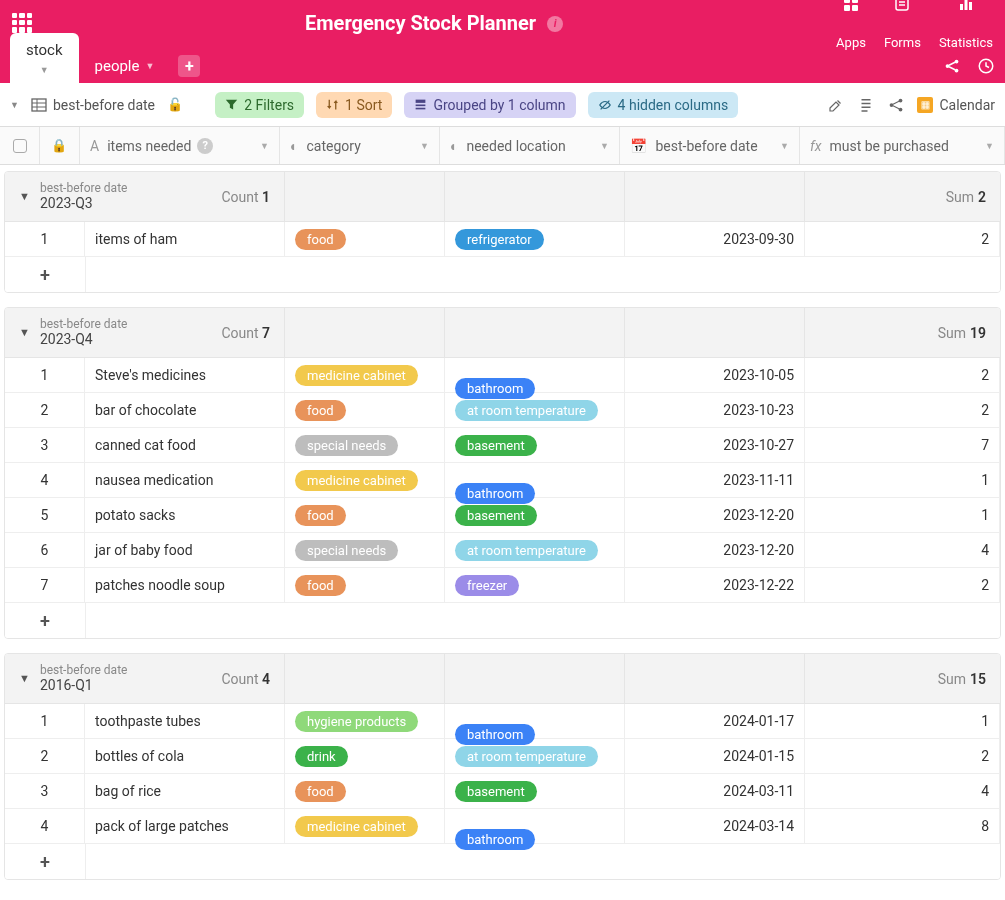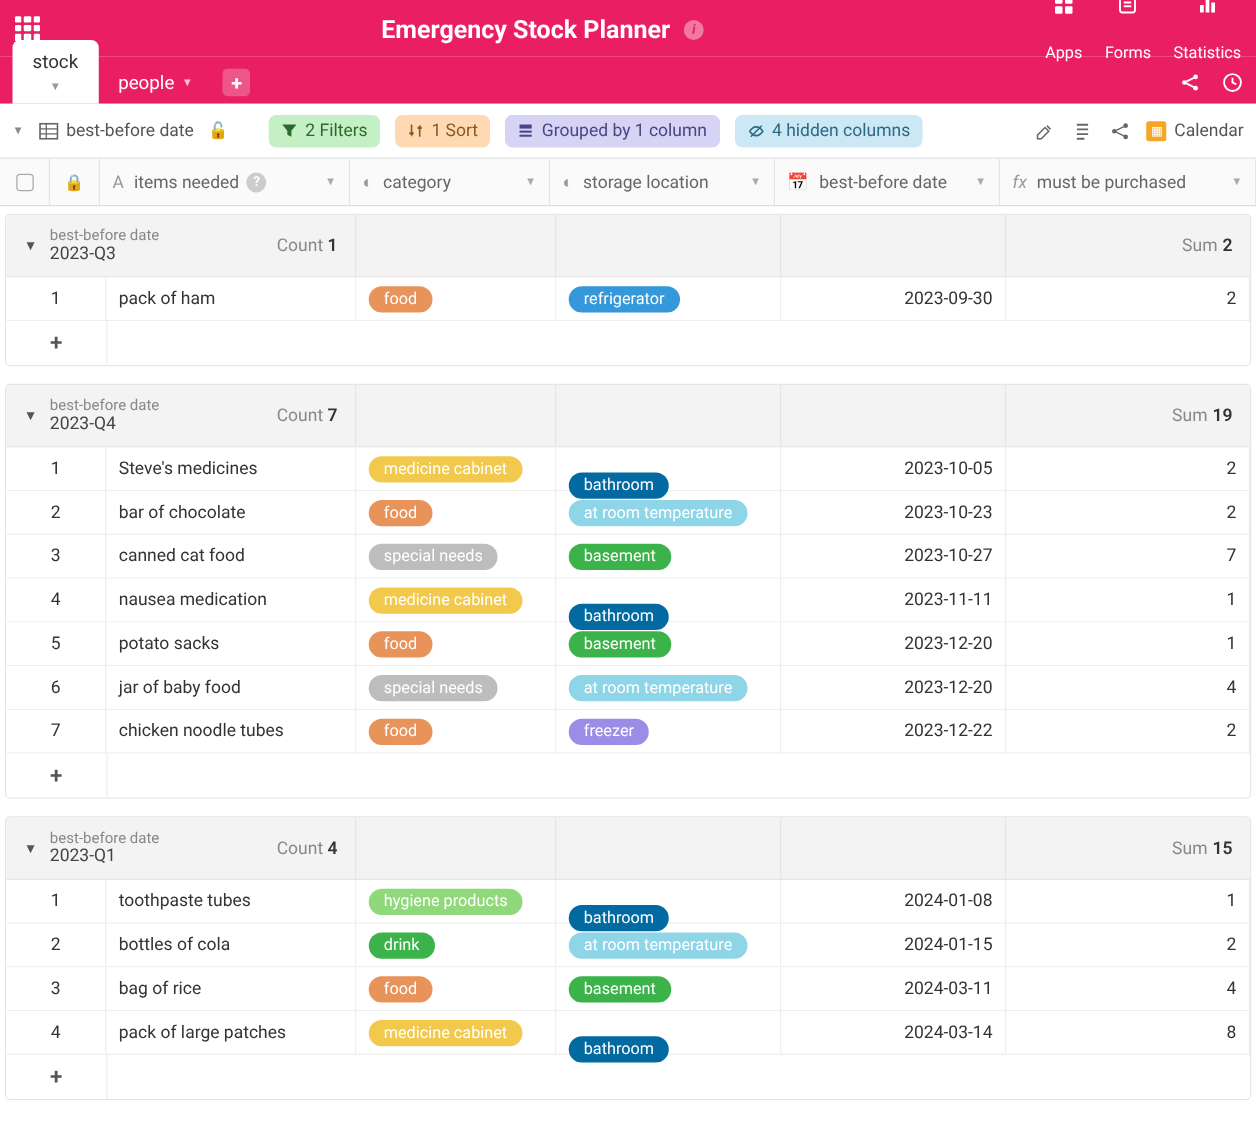--- a/index.html
+++ b/index.html
@@ -84,21 +84,21 @@
 
   .tag { display: inline-block; padding: 3px 12px; border-radius: 12px; font-size: 13px; color: #fff; }
   
   .tag-food { background: #e8935a; }
   .tag-medicine { background: #f2c94c; }
   .tag-special { background: #bdbdbd; }
   .tag-hygiene { background: #8fd97a; }
   .tag-drink { background: #3bb24a; }
   
   .tag-refrigerator { background: #3498db; }
-  .tag-bathroom { background: #0369a1; margin-top: 26px; }
+  .tag-bathroom { background: #3b82f6; margin-top: 26px; }
   .tag-roomtemp { background: #8fd5e8; }
   .tag-basement { background: #3bb24a; }
   .tag-freezer { background: #9b8ce8; }
 
   .checkbox { width: 14px; height: 14px; border: 1.5px solid #aaa; border-radius: 3px; }
   .lock-icon { font-size: 13px; color: #888; }
 
   svg { display: block; }
 </style>
 </head>
@@ -251,21 +251,21 @@
     <span class="help-circle">?</span>
     <span class="col-chev">▼</span>
   </div>
   <div class="ch-cell col-w-cat">
     <span class="col-type-icon">◐</span>
     <span>category</span>
     <span class="col-chev">▼</span>
   </div>
   <div class="ch-cell col-w-stor">
     <span class="col-type-icon">◐</span>
-    <span>storage location</span>
+    <span>needed location</span>
     <span class="col-chev">▼</span>
   </div>
   <div class="ch-cell col-w-date">
     <span class="col-type-icon">📅</span>
     <span>best-before date</span>
     <span class="col-chev">▼</span>
   </div>
   <div class="ch-cell col-w-pur">
     <span class="col-type-icon"><i>fx</i></span>
     <span>must be purchased</span>
@@ -288,21 +288,21 @@
       <div class="gh-mid2"></div>
       <div class="gh-mid3"></div>
       <div class="gh-sum">
           <span>Sum</span> 
           <b>2</b>
         </div>
     </div>
 
       <div class="row">
         <div class="cell c-num">1</div>
-        <div class="cell c-item">pack of ham</div>
+        <div class="cell c-item">items of ham</div>
         <div class="cell c-cat">
           <span class="tag tag-food">food</span>
         </div>
         <div class="cell c-stor">
           <span class="tag tag-refrigerator">refrigerator</span>
         </div>
         <div class="cell c-date">2023-09-30</div>
         <div class="cell c-pur">2</div>
       </div>
     <div class="add-row">
@@ -396,42 +396,42 @@
           <span class="tag tag-special">special needs</span>
         </div>
         <div class="cell c-stor">
           <span class="tag tag-roomtemp">at room temperature</span>
         </div>
         <div class="cell c-date">2023-12-20</div>
         <div class="cell c-pur">4</div>
       </div>
       <div class="row">
         <div class="cell c-num">7</div>
-        <div class="cell c-item">chicken noodle tubes</div>
+        <div class="cell c-item">patches noodle soup</div>
         <div class="cell c-cat">
           <span class="tag tag-food">food</span>
         </div>
         <div class="cell c-stor">
           <span class="tag tag-freezer">freezer</span>
         </div>
         <div class="cell c-date">2023-12-22</div>
         <div class="cell c-pur">2</div>
       </div>
     <div class="add-row">
       <div class="plus">+</div>
       <div class="rest"></div>
     </div>
   </div>
     <div class="group">
     <div class="group-header">
       <div class="gh-left">
         <span class="chev-down">▼</span>
         <div class="gh-meta">
           <span class="gh-lbl">best-before date</span>
-          <span class="gh-val">2023-Q1</span>
+          <span class="gh-val">2016-Q1</span>
         </div>
         <div class="gh-count"><span>Count</span> <b>4</b></div>
       </div>
       <div class="gh-mid1"></div>
       <div class="gh-mid2"></div>
       <div class="gh-mid3"></div>
       <div class="gh-sum">
           <span>Sum</span> 
           <b>15</b>
         </div>
@@ -439,21 +439,21 @@
 
       <div class="row">
         <div class="cell c-num">1</div>
         <div class="cell c-item">toothpaste tubes</div>
         <div class="cell c-cat">
           <span class="tag tag-hygiene">hygiene products</span>
         </div>
         <div class="cell c-stor">
           <span class="tag tag-bathroom">bathroom</span>
         </div>
-        <div class="cell c-date">2024-01-08</div>
+        <div class="cell c-date">2024-01-17</div>
         <div class="cell c-pur">1</div>
       </div>
       <div class="row">
         <div class="cell c-num">2</div>
         <div class="cell c-item">bottles of cola</div>
         <div class="cell c-cat">
           <span class="tag tag-drink">drink</span>
         </div>
         <div class="cell c-stor">
           <span class="tag tag-roomtemp">at room temperature</span>

